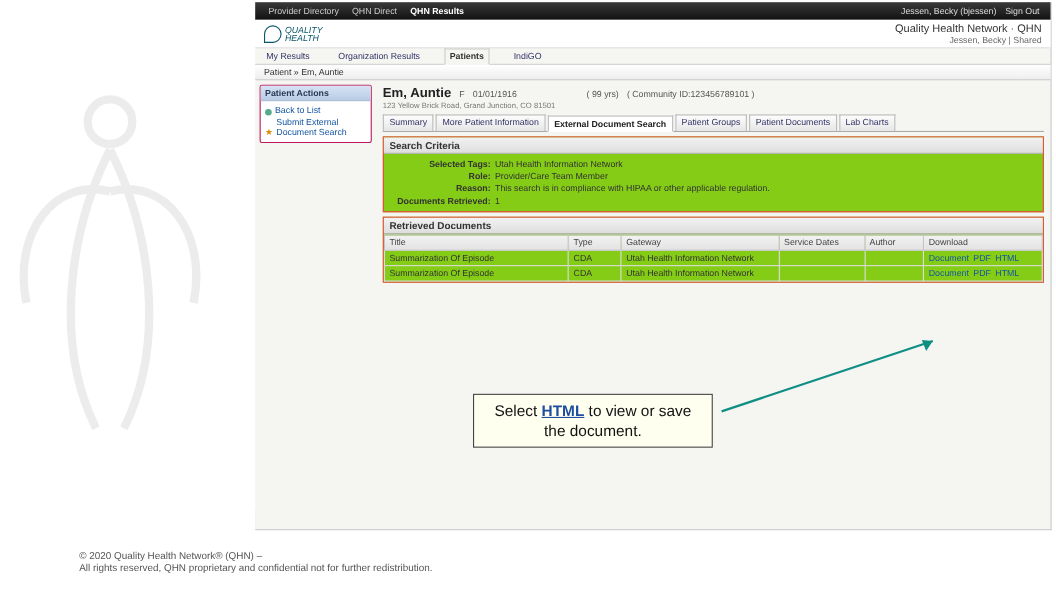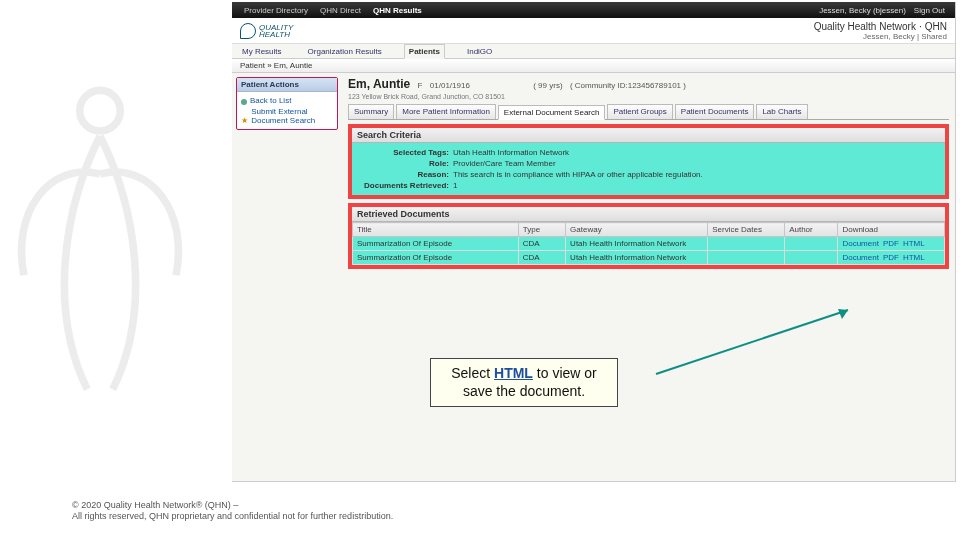--- a/index.html
+++ b/index.html
@@ -32,32 +32,32 @@
   .panel-b{padding:3px 4px}
   .side-link{display:flex;align-items:flex-end;gap:3px;font-size:8px;color:#1455a2;padding:1px 0;cursor:pointer}
   .side-link .bullet{width:6px;height:6px;background:#5a8;border-radius:50%;margin-top:1px;flex-shrink:0}
   .side-link .star{color:#d98c00;font-size:8px;flex-shrink:0}
   .main{flex:1;padding:4px 6px}
   .ph{font-size:12px;font-weight:bold;color:#222}
   .ph small{font-size:8px;font-weight:normal;color:#555;margin-left:4px}
   .addr{font-size:7px;color:#777;margin:2px 0 4px}
   .dtabs{display:flex;gap:2px;border-bottom:1px solid #aaa;font-size:8px}
   .dtab{padding:2px 5px;border:1px solid #bbb;border-bottom:none;background:linear-gradient(#fdfdfd,#e6e6e6);color:#336;cursor:pointer}
-  .dtab.active{background:#fff;font-weight:normal;color:#222;border-bottom:1px solid #fff;position:relative;top:1px}
-  .sect{border:4px solid #ef4444;margin-top:4px;background:#5eead4}
+  .dtab.active{background:#fff;font-weight:bold;color:#222;border-bottom:1px solid #fff;position:relative;top:1px}
+  .sect{border:1px solid #ef4444;margin-top:4px;background:#84cc16}
   .sect-h{background:linear-gradient(#f2f2f2,#dedede);border-bottom:1px solid #b5b5b5;padding:2px 5px;font-size:9px;font-weight:bold;color:#333}
   .sect-b{padding:4px 6px;font-size:8px}
   .crit-row{display:flex;padding:1px 0}
   .crit-l{width:95px;text-align:right;font-weight:bold;padding-right:4px}
   .tbl{width:100%;border-collapse:collapse;font-size:8px}
   .tbl th{background:linear-gradient(#f2f2f2,#e2e2e2);border:1px solid #c5c5c5;text-align:left;padding:2px 4px;font-weight:normal;color:#444}
   .tbl td{border:1px solid #dcdcdc;padding:2px 4px}
   .lnk{color:#1455a2;cursor:pointer;padding-right:4px}
   
-  .callout{position:absolute;left:430px;top:358px;width:188px;border:1px solid #444;background:#fffff0;padding:6px 8px;font-size:14px;color:#111;text-align:center;z-index:3;font-family:Calibri,Arial,sans-serif;line-height:1.25}
+  .callout{position:absolute;left:430px;top:358px;width:218px;border:1px solid #444;background:#fffff0;padding:6px 8px;font-size:14px;color:#111;text-align:center;z-index:3;font-family:Calibri,Arial,sans-serif;line-height:1.25}
   .callout b{color:#1e4ea0;text-decoration:underline}
   .arrow{position:absolute;left:648px;top:302px;width:220px;height:80px;z-index:2}
   
   .footer{position:absolute;left:72px;bottom:18px;font-size:9px;color:#555;font-family:Calibri,Arial,sans-serif;line-height:1.2;z-index:2}
 </style>
 </head>
 <body>
 
 <div class="watermark">
 <svg viewBox="0 0 200 300">

